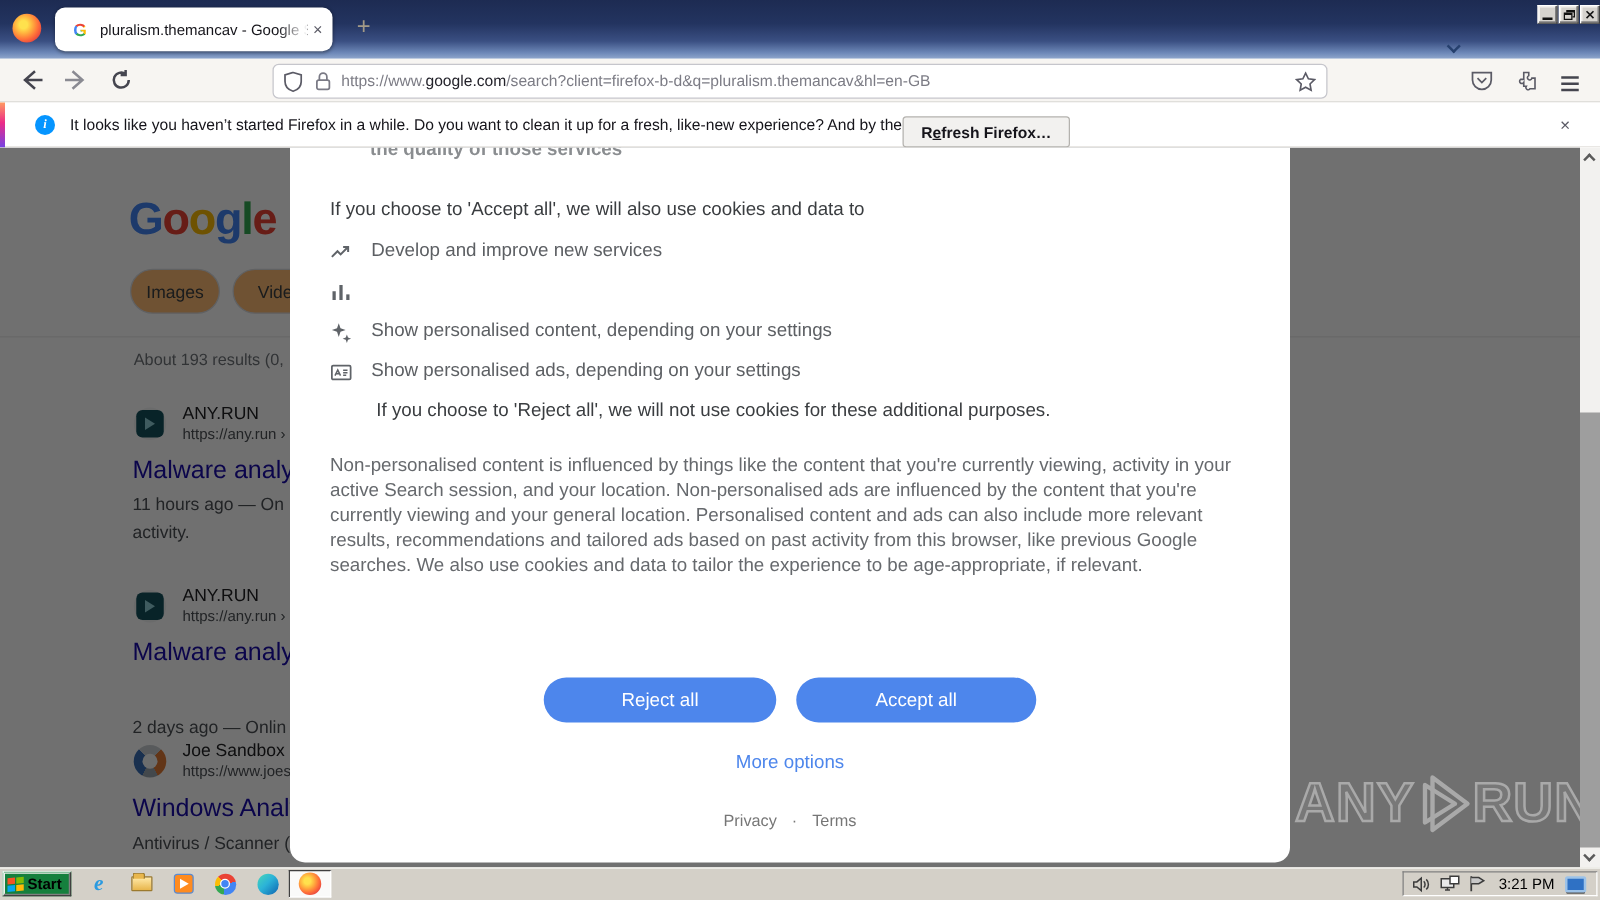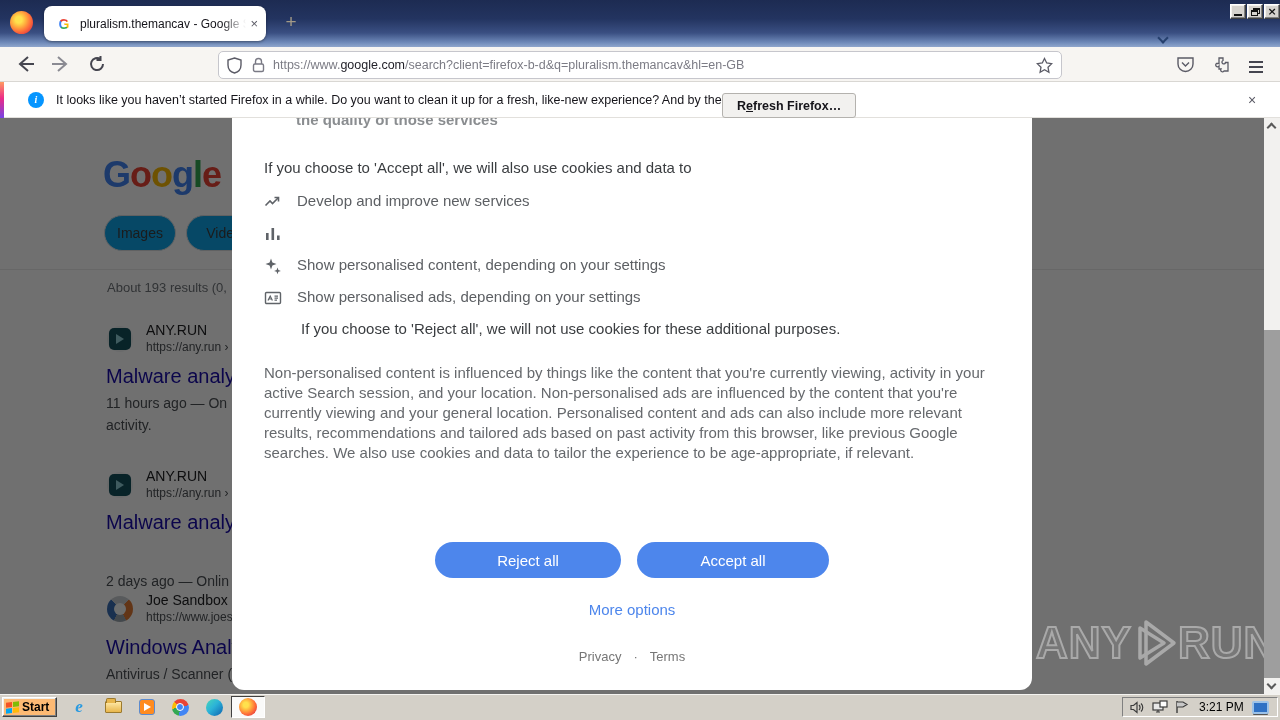--- a/index.html
+++ b/index.html
@@ -58,21 +58,21 @@
   .refresh-btn u{text-decoration:underline;}
   .notif-close{left:1248px;top:92px;font-size:14px;color:#5b5b66;}
 
   
   .content{left:0;top:118px;width:1280px;height:576px;background:#fff;overflow:hidden;}
 
   
   .glogo{left:103px;top:36px;font-size:36px;font-weight:600;letter-spacing:-1px;}
   .c-blue{color:#4285f4;} .c-red{color:#ea4335;} .c-yel{color:#fbbc05;} .c-grn{color:#34a853;}
   .chip{top:97px;height:36px;border:1px solid #dadce0;border-radius:18px;display:flex;align-items:center;
-    justify-content:center;font-size:14px;color:#3c4043;background:#0ea5e9;}
+    justify-content:center;font-size:14px;color:#3c4043;background:#fdba74;}
   .serp-divider{left:0;top:151px;width:1280px;border-top:1px solid #ebebeb;}
   .stats{left:107px;top:162px;font-size:13px;color:#70757a;}
   .fav-wrap{width:26px;height:26px;border-radius:50%;background:#f1f3f4;display:flex;align-items:center;justify-content:center;}
   .ar-sq{width:22px;height:22px;border-radius:5px;background:#14505c;display:flex;align-items:center;justify-content:center;}
   .ar-sq i{display:block;width:0;height:0;border-left:8px solid #8fd0d8;border-top:5px solid transparent;border-bottom:5px solid transparent;}
   .joe-circ{width:26px;height:26px;border-radius:50%;
     background:conic-gradient(#c9cdd1 0 12%,#e07a35 12% 42%,#9aa4ad 42% 58%,#3a6fb5 58% 88%,#c9cdd1 88% 100%);
     display:flex;align-items:center;justify-content:center;}
   .joe-circ i{display:block;width:12px;height:12px;border-radius:50%;background:#f6f7f8;}
   .site{font-size:14px;color:#202124;}
@@ -103,21 +103,21 @@
 
   
   .sbar{left:1264px;top:0;width:16px;height:576px;background:#f2f1ef;}
   .sbar-track{position:absolute;left:0;top:212px;width:16px;height:348px;background:#9e9e9e;}
   .sb-chev{position:absolute;left:4px;width:7px;height:7px;border-right:2px solid #5a5a5a;border-bottom:2px solid #5a5a5a;}
   .sb-up{top:6px;transform:rotate(-135deg);}
   .sb-dn{bottom:6px;transform:rotate(45deg);}
 
   
   .taskbar{left:0;top:694px;width:1280px;height:26px;background:#d4d0c8;border-top:1px solid #f4f3f0;}
-  .startbtn{left:2px;top:697px;width:55px;height:20px;background:#fdba74;border:1px solid;
+  .startbtn{left:2px;top:697px;width:55px;height:20px;background:#15803d;border:1px solid;
     border-color:#ffffff #404040 #404040 #ffffff;box-shadow:inset -1px -1px 0 #808080,inset 1px 1px 0 #f0efec;
     display:flex;align-items:center;padding-left:3px;gap:3px;font:700 12px "Liberation Sans",sans-serif;color:#000;}
   .winflag{width:13px;height:11px;display:grid;grid-template-columns:6px 6px;grid-template-rows:5px 5px;gap:1px;transform:skewY(-6deg);}
   .winflag b:nth-child(1){background:#f35325}.winflag b:nth-child(2){background:#81bc06}
   .winflag b:nth-child(3){background:#05a6f0}.winflag b:nth-child(4){background:#ffba08}
   .ql{top:698px;width:18px;height:18px;display:flex;align-items:center;justify-content:center;}
   .ie-e{font:700 italic 17px "Liberation Serif",serif;color:#2a9ae0;}
   .folder{width:17px;height:12px;background:linear-gradient(#ffe9a8,#e8b64c);border:1px solid #9c7a2e;border-radius:1px;position:relative;}
   .folder:before{content:"";position:absolute;left:0;top:-4px;width:8px;height:4px;background:#e8b64c;border:1px solid #9c7a2e;border-bottom:none;border-radius:2px 2px 0 0;}
   .player{width:16px;height:16px;background:#ff8b1f;border:1px solid #5b8bd0;border-radius:3px;display:flex;align-items:center;justify-content:center;}

